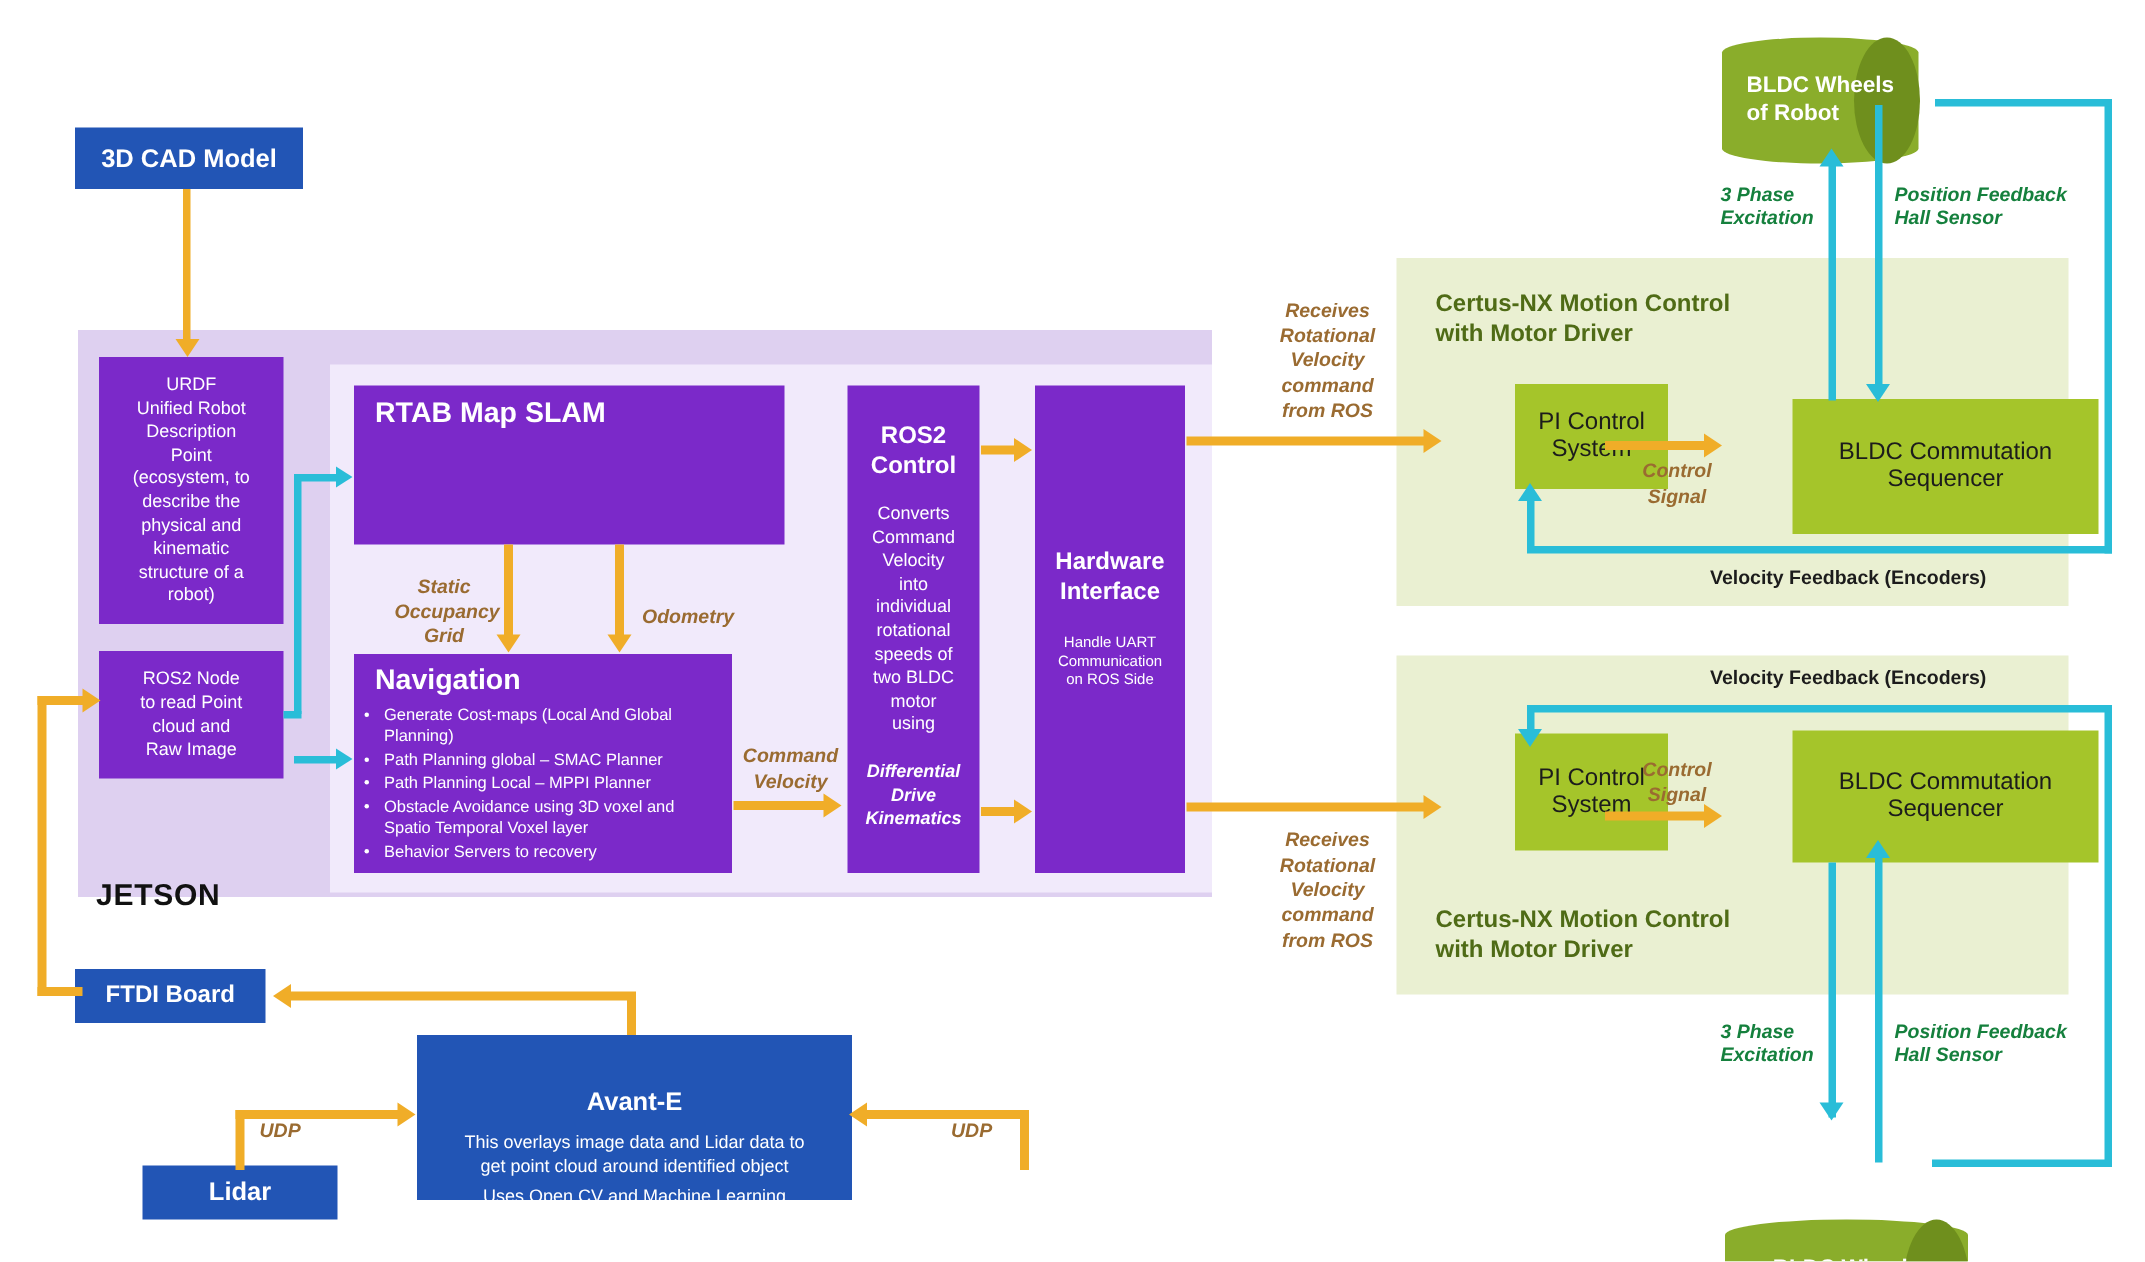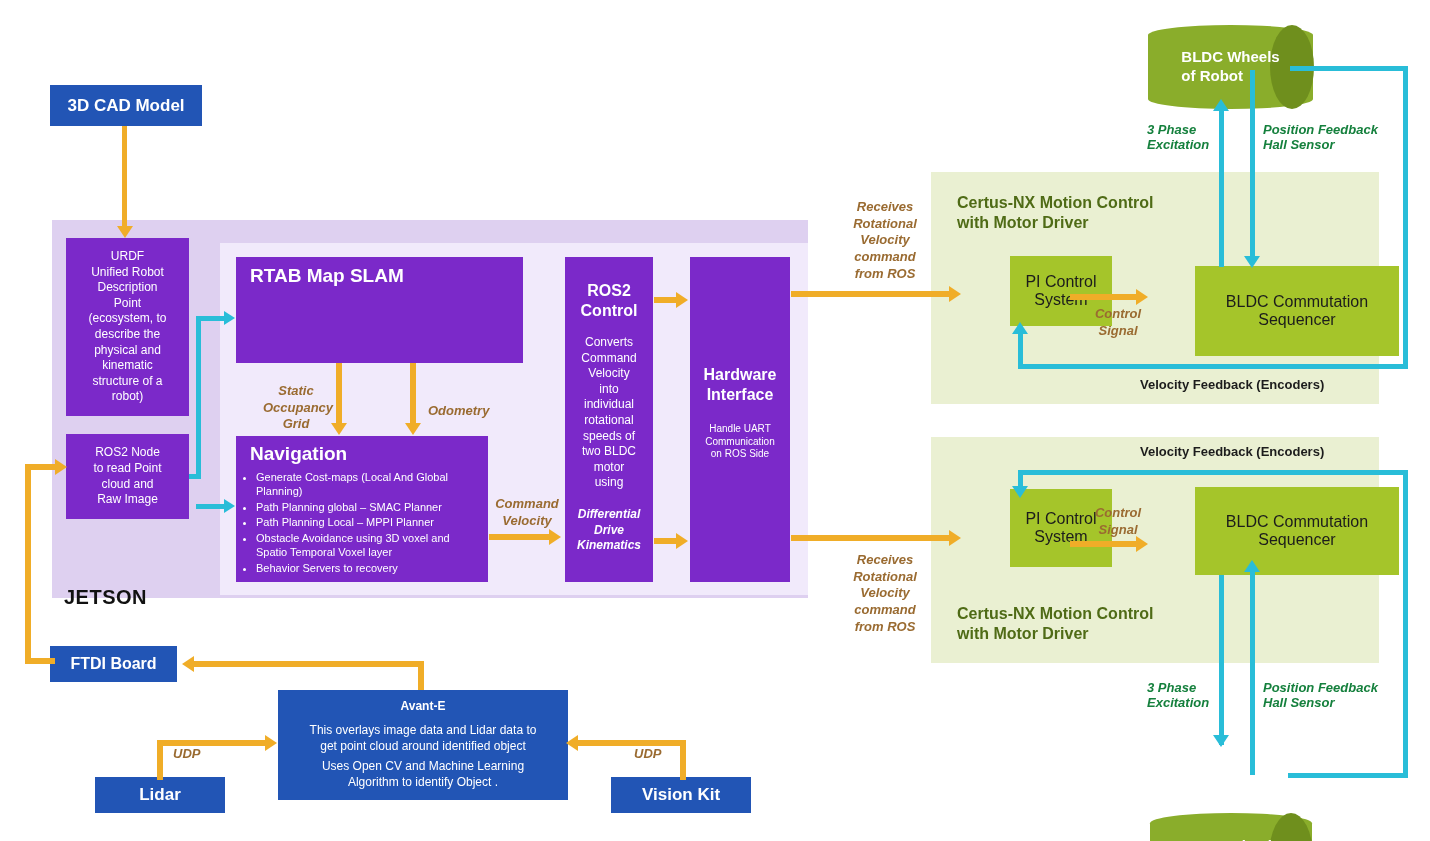--- a/index.html
+++ b/index.html
@@ -184,21 +184,21 @@
 Rotational
 Velocity
 command
 from ROS</div>
 
   <div class="ln cy" style="left:1403px;top:66px;width:5px;height:303px;"></div>
   <div class="ln cy" style="left:1018px;top:364px;width:390px;height:5px;"></div>
   <div class="ln cy" style="left:1018px;top:332px;width:5px;height:34px;"></div>
   <div class="arw arw-cy-u" style="left:1012px;top:322px;"></div>
 
-  <div class="abs cyl" style="left:1148px;top:25px;width:165px;height:84px;">
+  <div class="abs cyl" style="left:1148px;top:25px;width:131px;height:84px;">
     <div class="cap"></div>
     <div class="cyl-txt" style="white-space:pre-line;padding-right:26px;">BLDC Wheels
 of Robot</div>
   </div>
 
   <div class="ln cy" style="left:1219px;top:109px;width:5px;height:158px;"></div>
   <div class="arw arw-cy-u" style="left:1213px;top:99px;"></div>
   <div class="abs lbl-cyan" style="left:1147px;top:122px;width:110px;white-space:pre-line;">3 Phase
 Excitation</div>
 
@@ -268,36 +268,33 @@
   <div class="ln or" style="left:25px;top:464px;width:6px;height:200px;"></div>
   <div class="ln or" style="left:25px;top:658px;width:30px;height:6px;"></div>
   <div class="ln or" style="left:25px;top:464px;width:32px;height:6px;"></div>
   <div class="arw arw-or-r" style="left:55px;top:459px;"></div>
 
   <div class="ln or" style="left:418px;top:664px;width:6px;height:26px;"></div>
   <div class="ln or" style="left:194px;top:661px;width:230px;height:6px;"></div>
   <div class="arw arw-or-l" style="left:182px;top:656px;"></div>
 
   <div class="abs box box-blue" style="left:278px;top:690px;width:290px;height:110px;justify-content:flex-start;padding-top:9px;">
-    <span class="title-md" style="font-size:12px;">Avant-E</span>
+    <span class="title-md" style="font-size:17px;margin-top:25px;">Avant-E</span>
     <span class="body-sm" style="white-space:pre-line;font-weight:normal;margin-top:9px;">This overlays image data and Lidar data to
 get point cloud around identified object</span>
     <span class="body-sm" style="white-space:pre-line;font-weight:normal;margin-top:5px;">Uses Open CV  and Machine Learning
 Algorithm to identify Object .</span>
   </div>
 
   <div class="abs box box-blue" style="left:95px;top:777px;width:130px;height:36px;font-size:17px;">
     <span>Lidar</span>
   </div>
   <div class="ln or" style="left:157px;top:740px;width:6px;height:40px;"></div>
   <div class="ln or" style="left:157px;top:740px;width:110px;height:6px;"></div>
   <div class="arw arw-or-r" style="left:265px;top:735px;"></div>
   <div class="abs lbl lbl-orange" style="left:173px;top:746px;width:50px;">UDP</div>
 
-  <div class="abs box box-blue" style="left:611px;top:777px;width:140px;height:36px;font-size:17px;">
-    <span>Vision Kit</span>
-  </div>
   <div class="ln or" style="left:680px;top:740px;width:6px;height:40px;"></div>
   <div class="ln or" style="left:578px;top:740px;width:108px;height:6px;"></div>
   <div class="arw arw-or-l" style="left:566px;top:735px;"></div>
   <div class="abs lbl lbl-orange" style="left:634px;top:746px;width:50px;">UDP</div>
 
 </div>
 
 </body></html>

